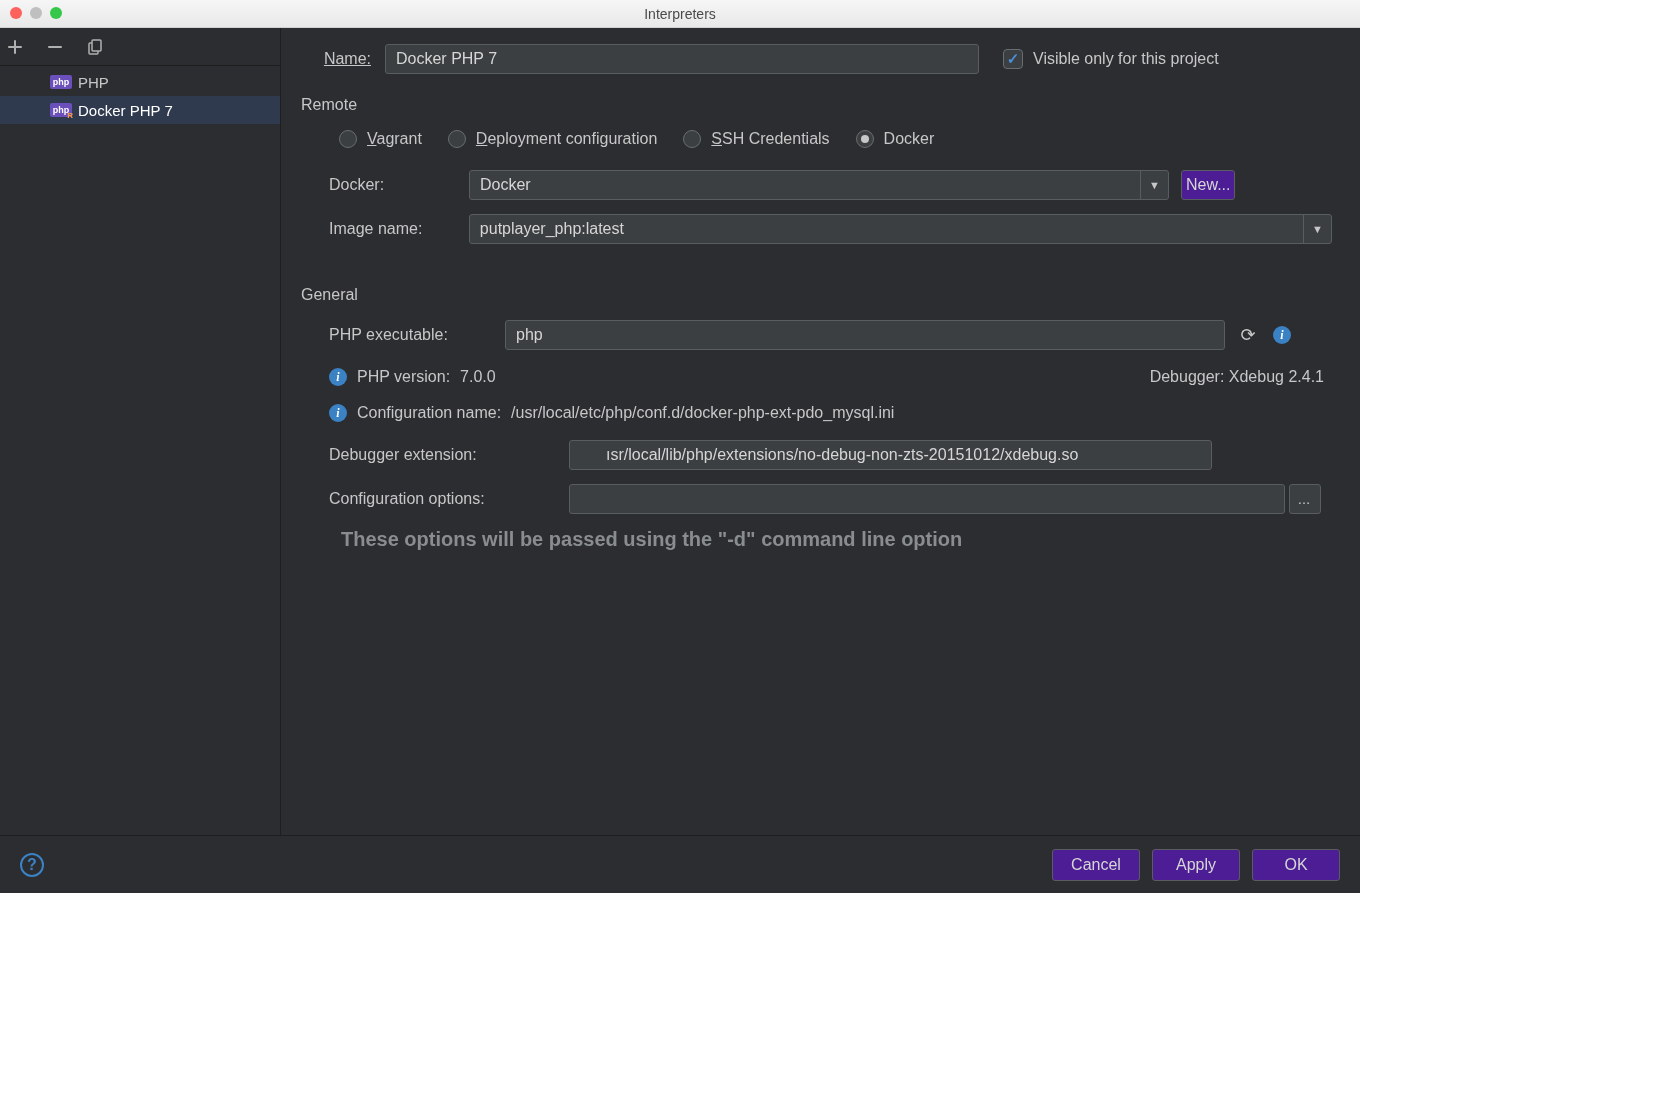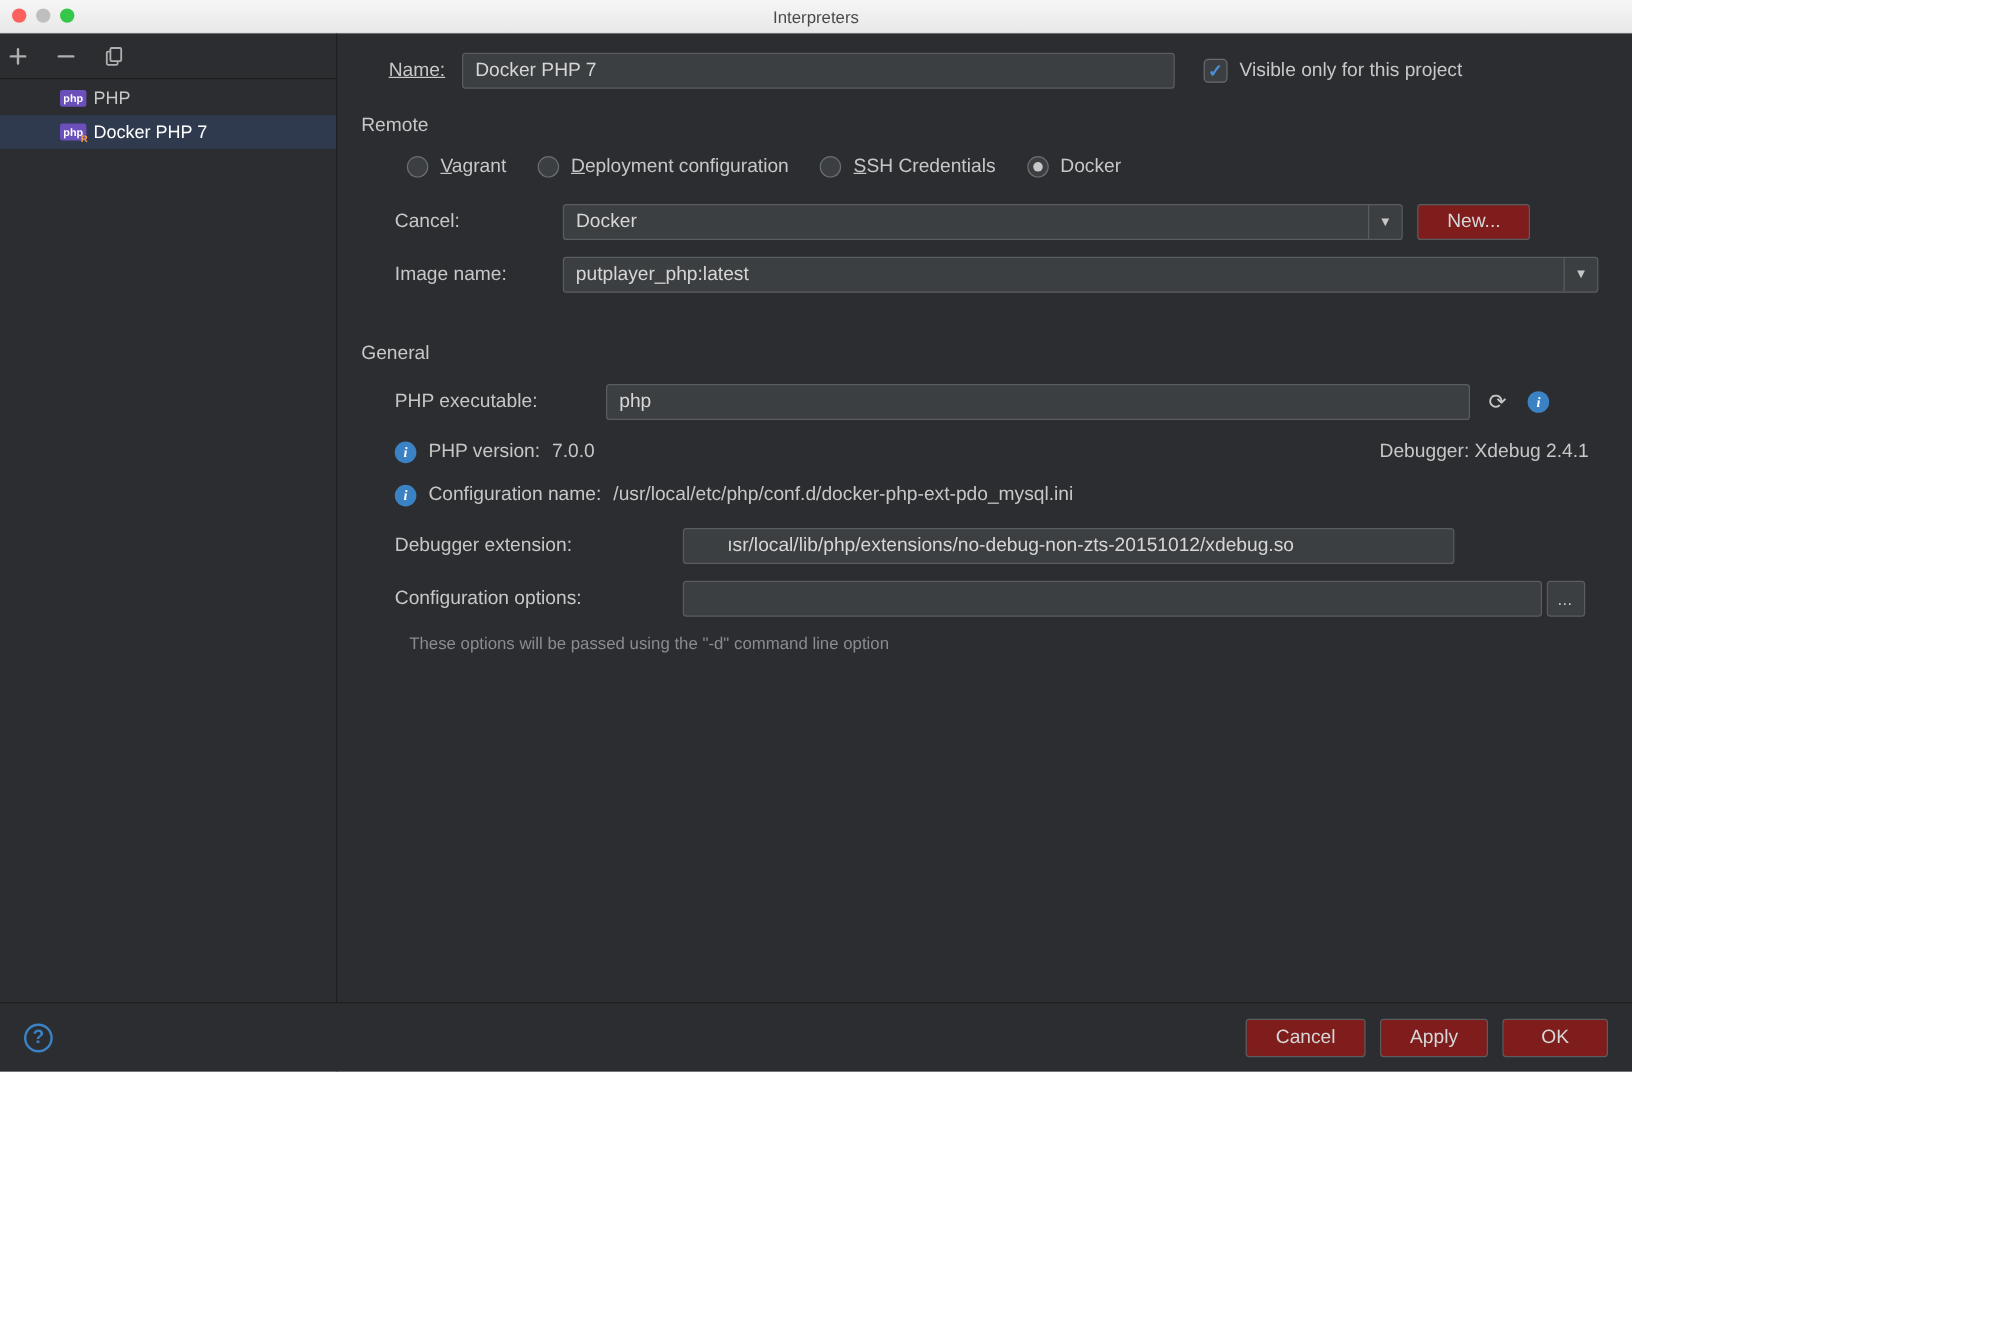--- a/index.html
+++ b/index.html
@@ -146,22 +146,22 @@
     padding:0 10px; font-size:16px; position:relative;
   }
   .select .caret {
     position:absolute; right:0; top:0; width:28px; height:100%;
     border-left:1px solid #5a5d5f;
     display:flex;align-items:center;justify-content:center;
     color:#c7c7c7; font-size:11px;
   }
   .server-select { width:700px; }
   .btn {
-    background:#7f1d1d; border:1px solid #5a5d5f; color:#d6d6d6;
-    height:30px; padding:0 24px; border-radius:3px; font-size:16px;
+    background:#4c1d95; border:1px solid #5a5d5f; color:#d6d6d6;
+    height:30px; padding:0 4px; border-radius:3px; font-size:16px;
     display:flex;align-items:center;justify-content:center; cursor:pointer;
     margin-left:12px;
   }
   .image-select { width:864px; }
   .php-exec-row { display:flex; align-items:center; padding-left:28px; margin-bottom:18px; gap:0;}
   .php-exec-label { width:176px; font-size:16px; color:#c7c7c7;}
   .php-exec-input { width:720px; }
   .icon-circle-btn {
     width:22px;height:22px; margin-left:12px;
     display:flex;align-items:center;justify-content:center;
@@ -178,21 +178,21 @@
   .info-line-right { margin-left:auto; margin-right:8px;}
   .debugger-ext-label { width:240px; font-size:16px;}
   .debugger-ext-input { width:643px;padding-left:36px; }
   .config-opt-input { width:716px; }
   .browse-btn {
     width:32px;height:30px;border:1px solid #5a5d5f;background:#3c3f41;
     color:#d6d6d6;border-radius:3px;margin-left:4px;
     display:flex;align-items:center;justify-content:center;font-size:13px;letter-spacing:2px;
     cursor:pointer;
   }
-  .hint { padding-left:40px; color:#8a8d8f; font-size:14px; margin-top:6px;}
+  .hint { padding-left:40px; color:#8a8d8f; font-size:20px; margin-top:6px;font-weight:bold;}
   .footer {
     position:absolute; bottom:0; left:0; right:0;
     height:58px; background:#2b2d30;
     border-top:1px solid #1e1e1e;
     display:flex; align-items:center; padding:0 20px;
   }
   .help-icon {
     width:24px;height:24px;border-radius:50%;
     border:2px solid #3b82c4;color:#3b82c4;
     display:flex;align-items:center;justify-content:center;
@@ -275,21 +275,21 @@
             <div class="radio"></div>
             <span><span class="underline-char">S</span>SH Credentials</span>
           </div>
           <div class="radio-opt">
             <div class="radio selected"></div>
             <span>Docker</span>
           </div>
         </div>
 
         <div class="field-row">
-          <div class="field-label">Cancel:</div>
+          <div class="field-label">Docker:</div>
           <div class="select server-select">
             <span>Docker</span>
             <span class="caret">▼</span>
           </div>
           <div class="btn">New...</div>
         </div>
 
         <div class="field-row">
           <div class="field-label">Image name:</div>
           <div class="select image-select">

